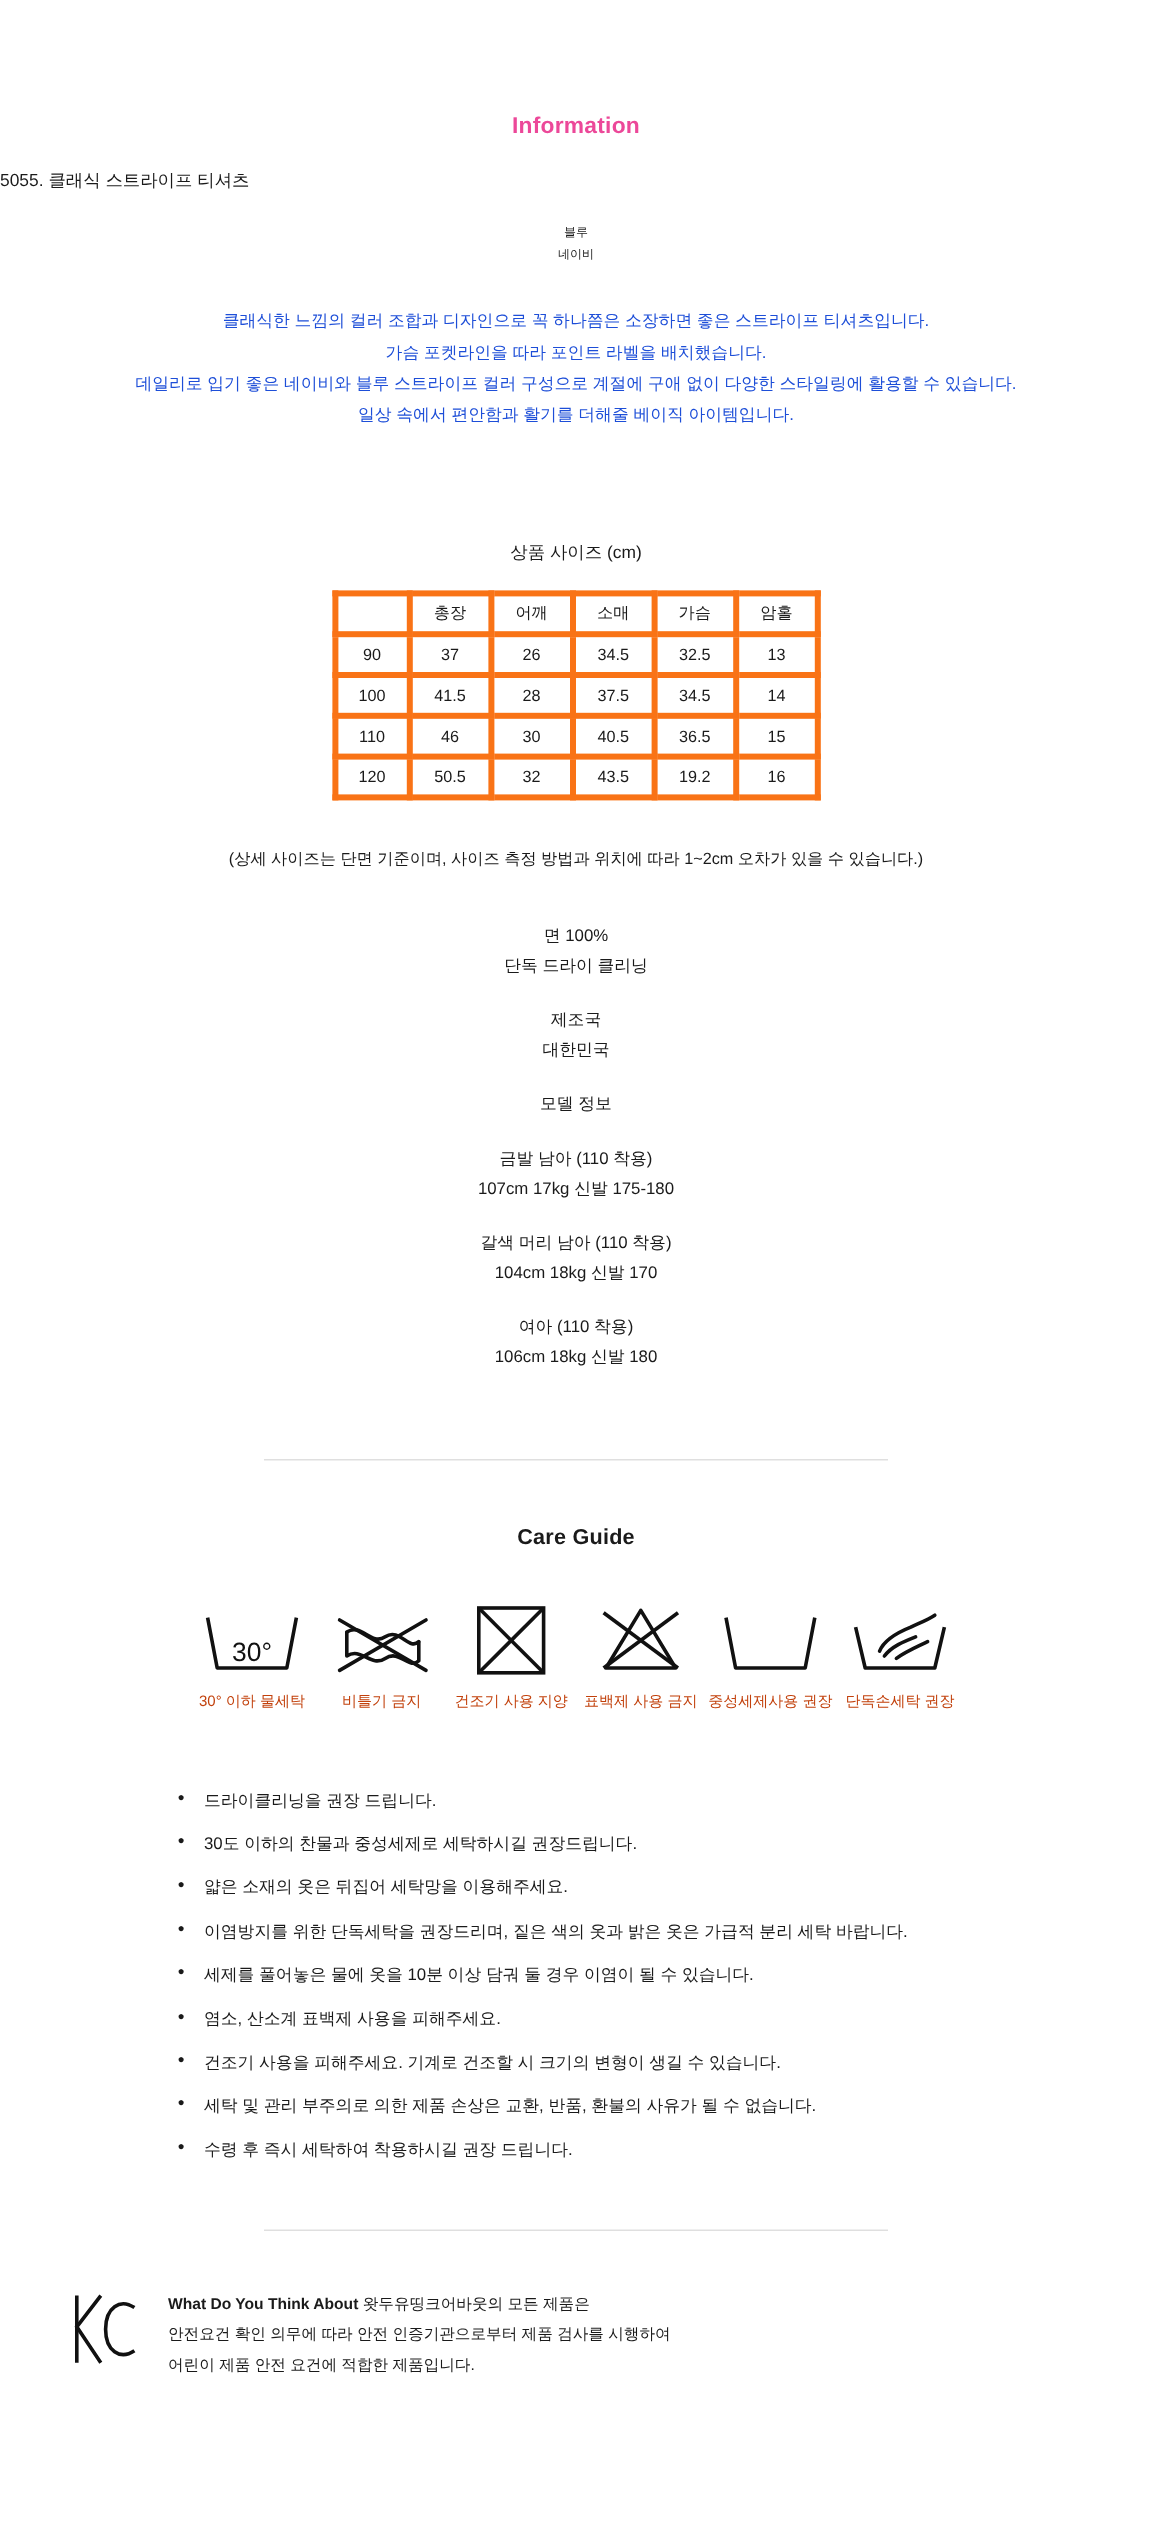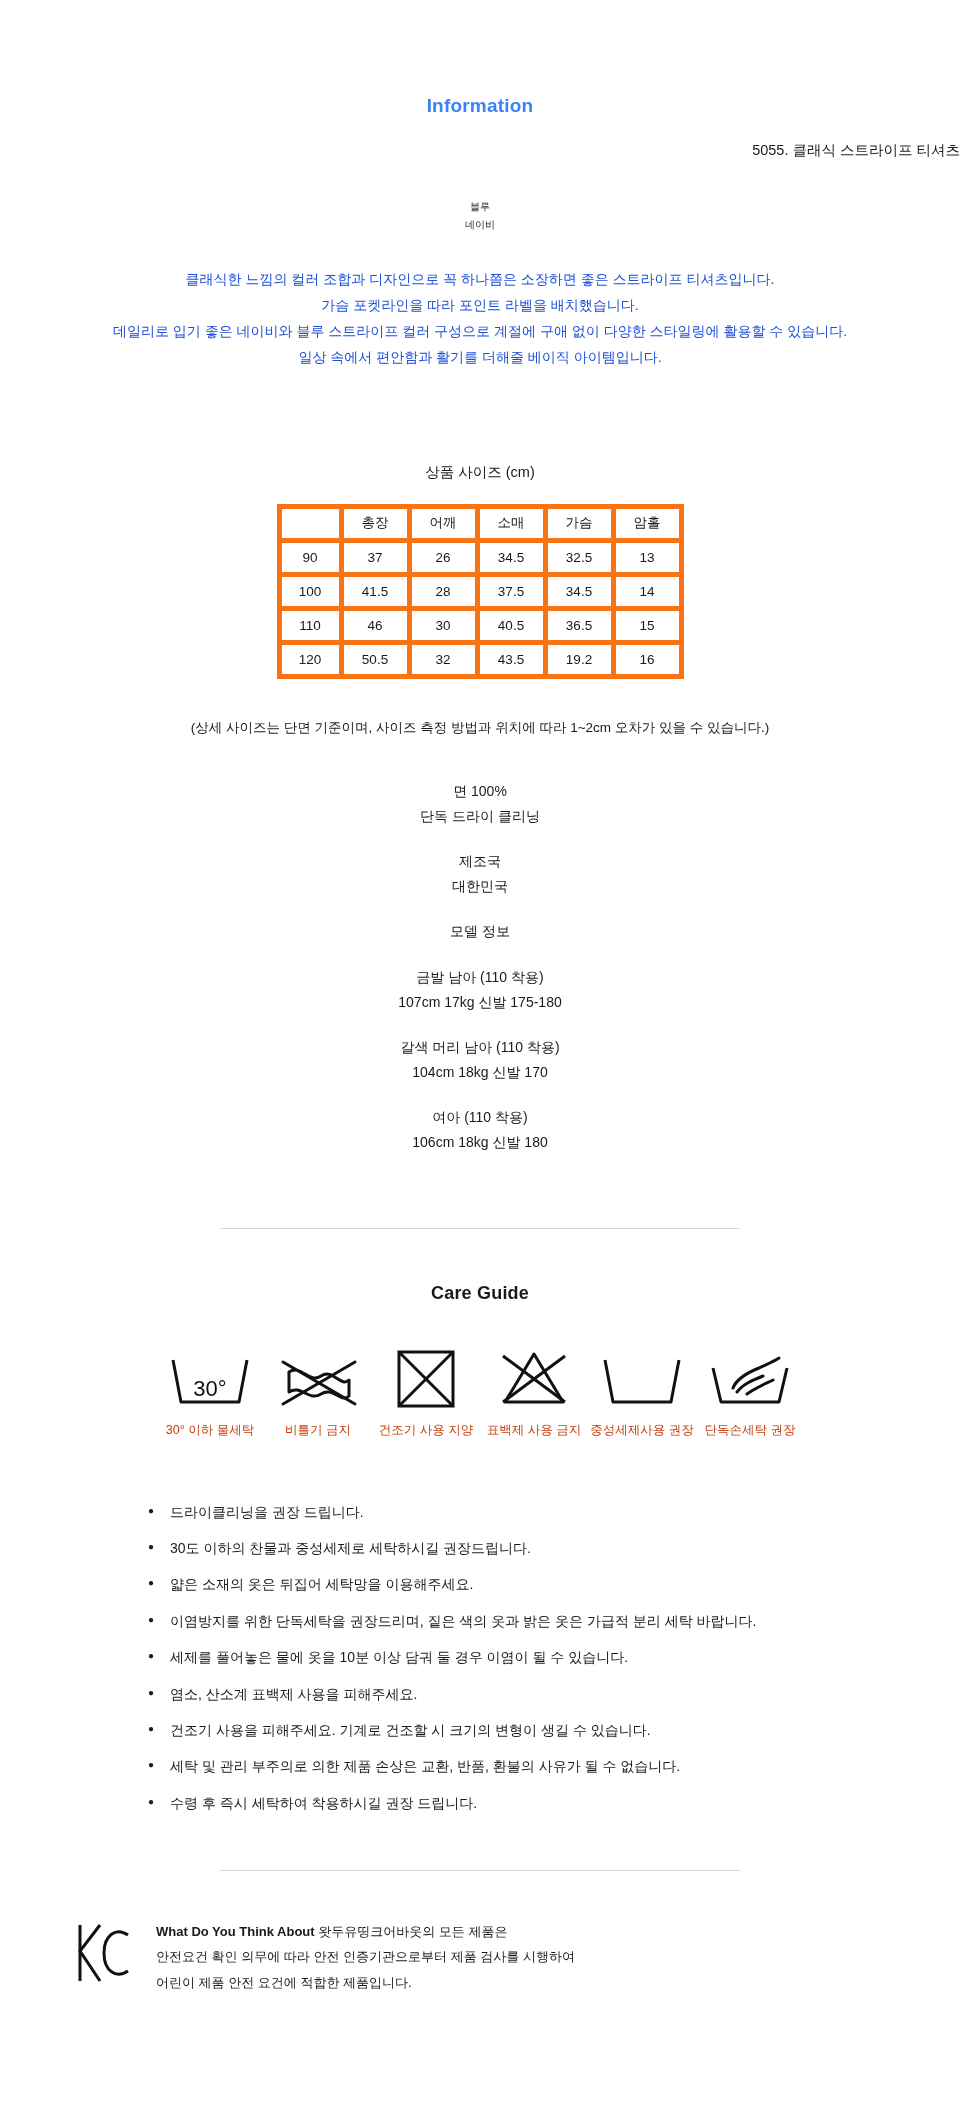--- a/index.html
+++ b/index.html
@@ -21,26 +21,26 @@
     position: relative;
     padding-top: 95px;
   }
 
   h1.info-title {
     font-size: 19px;
     font-weight: bold;
     letter-spacing: 0.2px;
     margin: 0 0 24px 0;
     text-align: center;
-    color: #3b82f6;
+    color: #ec4899;
   }
   .product-code {
     font-size: 14.5px;
-    text-align: right;
-    margin-bottom: 38px;
+    text-align: left;
+    margin-bottom: 26px;
     color: #1a1a1a;
   }
   .colorway {
     font-size: 10px;
     text-align: center;
     line-height: 1.75;
     margin-bottom: 34px;
   }
   .desc {
     font-size: 14px;
@@ -157,21 +157,21 @@
     border: none;
     border-top: 1px solid #d8d8d8;
     width: 520px;
     margin: 56px auto 0 auto;
   }
 
   .kc-block {
     display: flex;
     align-items: flex-start;
     gap: 22px;
-    padding-left: 72px;
+    padding-left: 56px;
     margin-top: 48px;
     padding-bottom: 70px;
   }
   .kc-mark { flex: 0 0 auto; padding-top: 2px; }
   .kc-text {
     font-size: 13px;
     line-height: 1.95;
   }
   .kc-text .bold { font-weight: bold; }
 </style>

